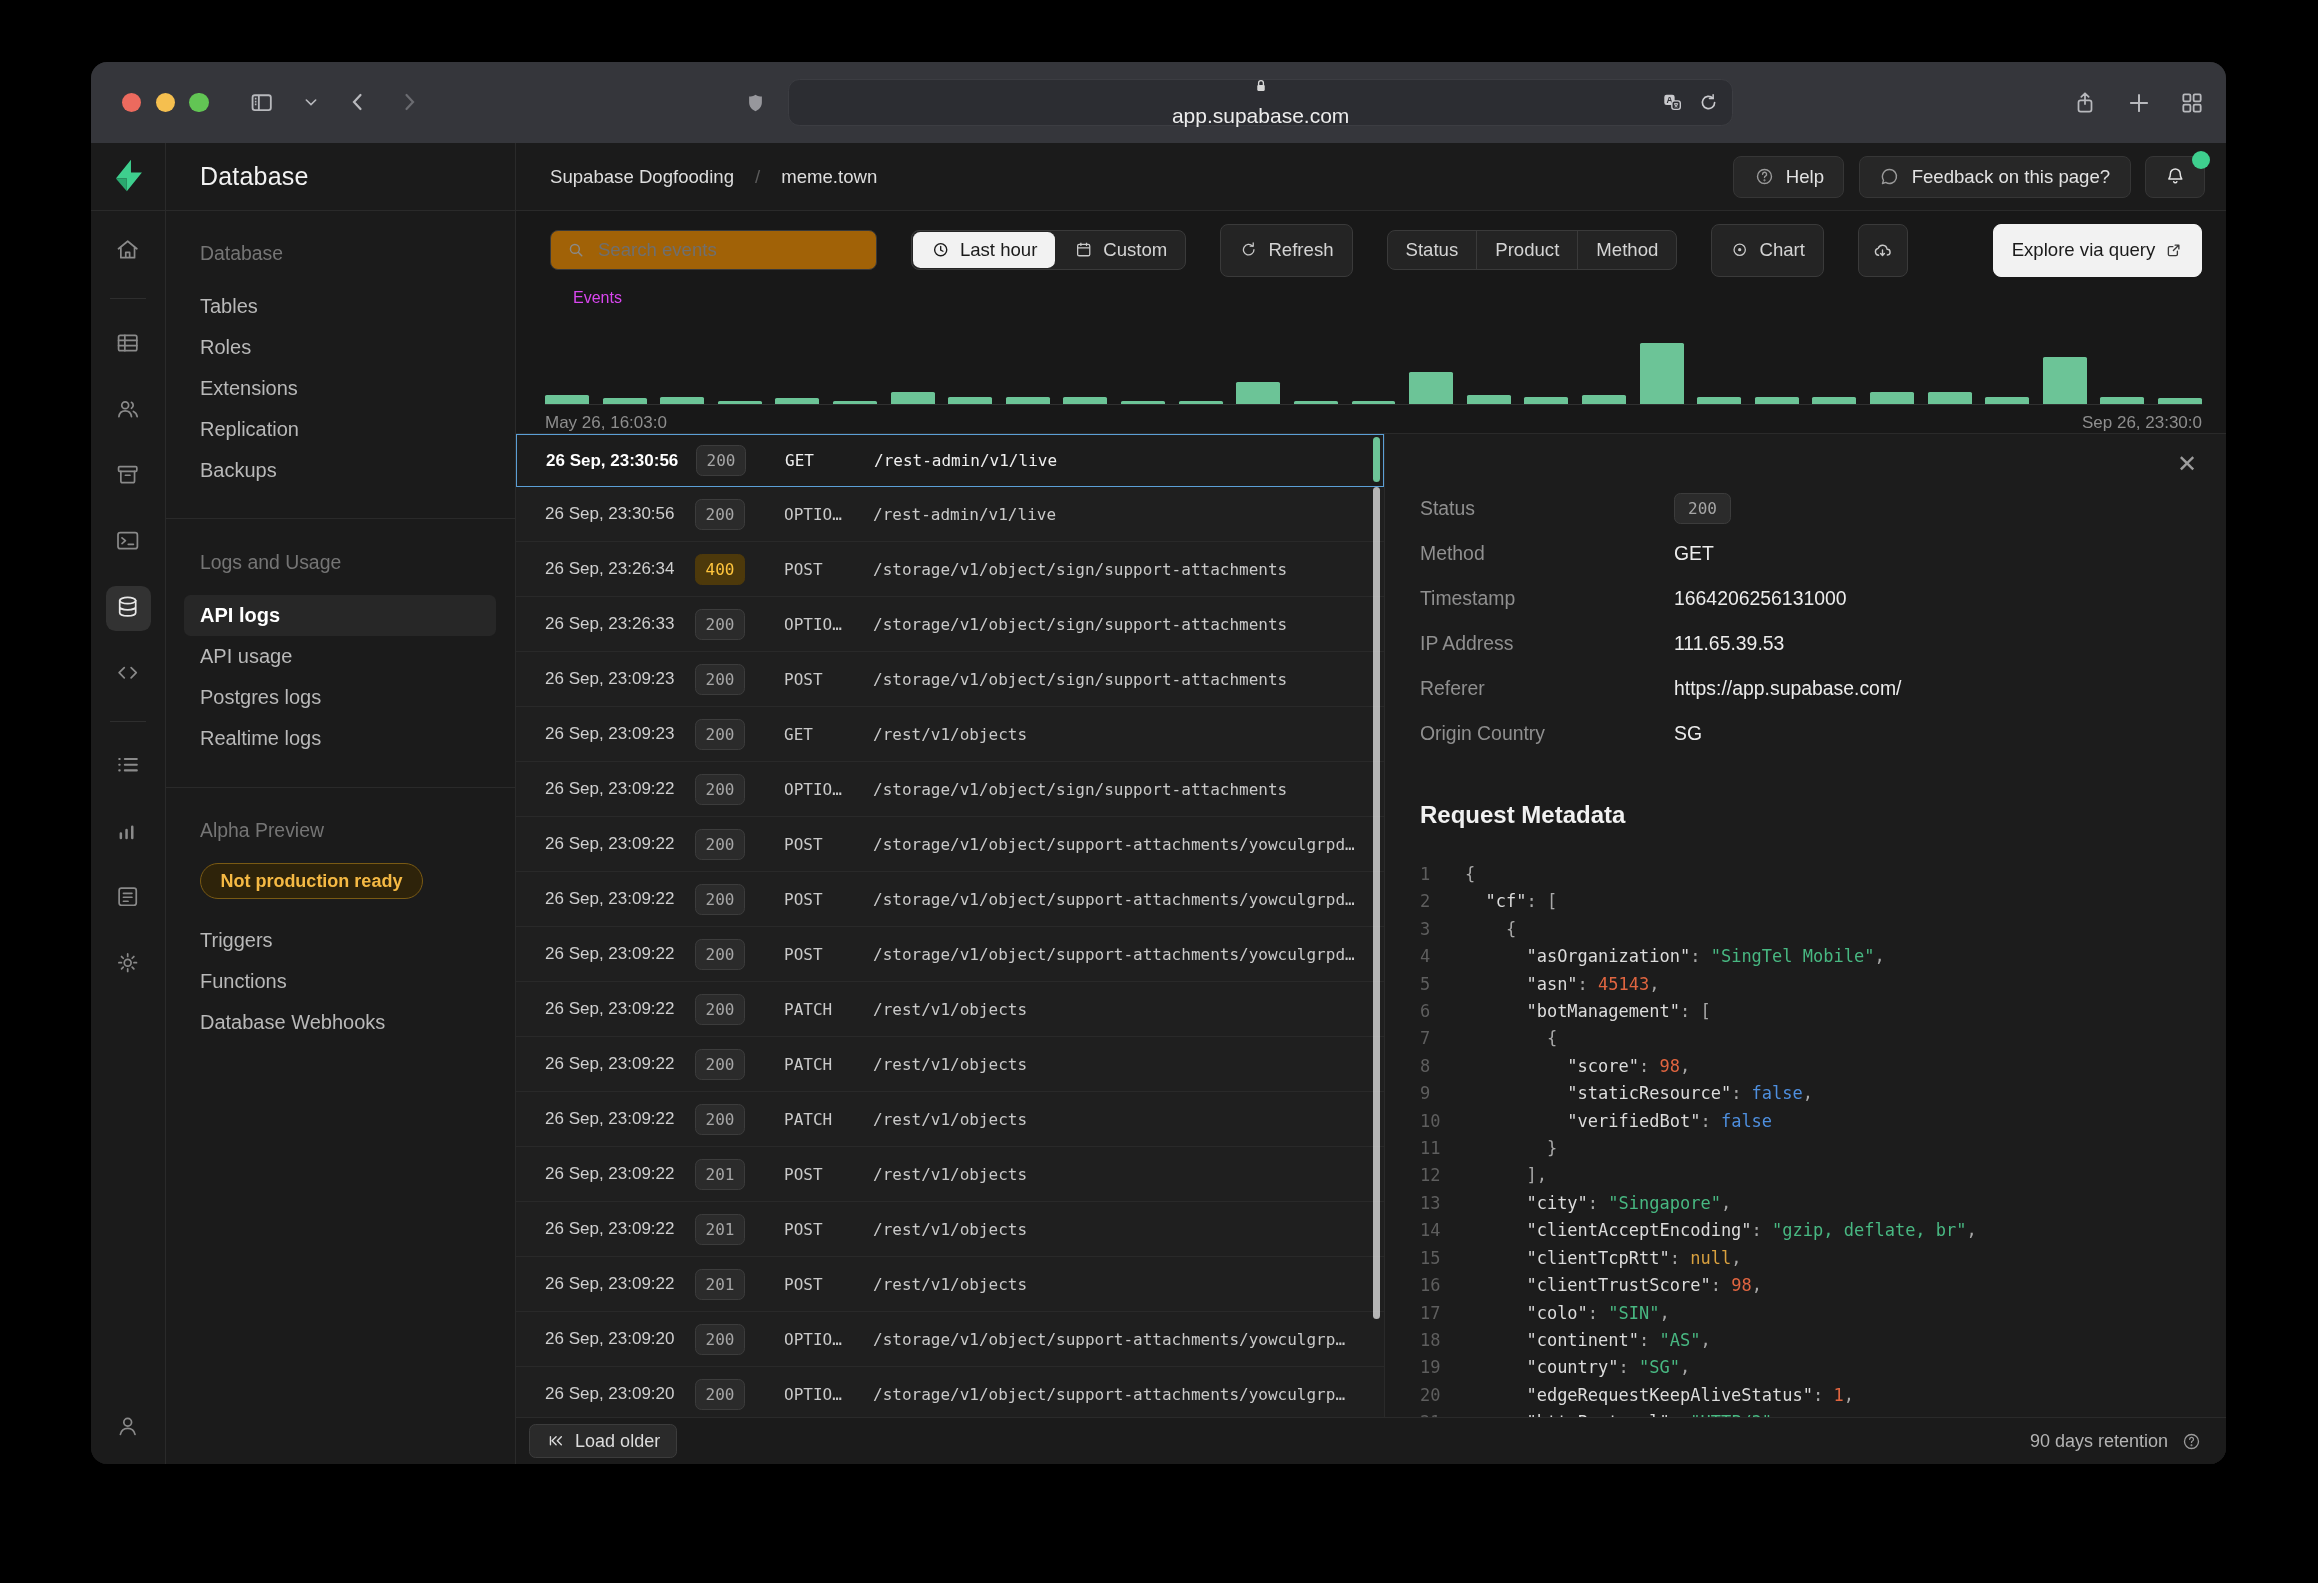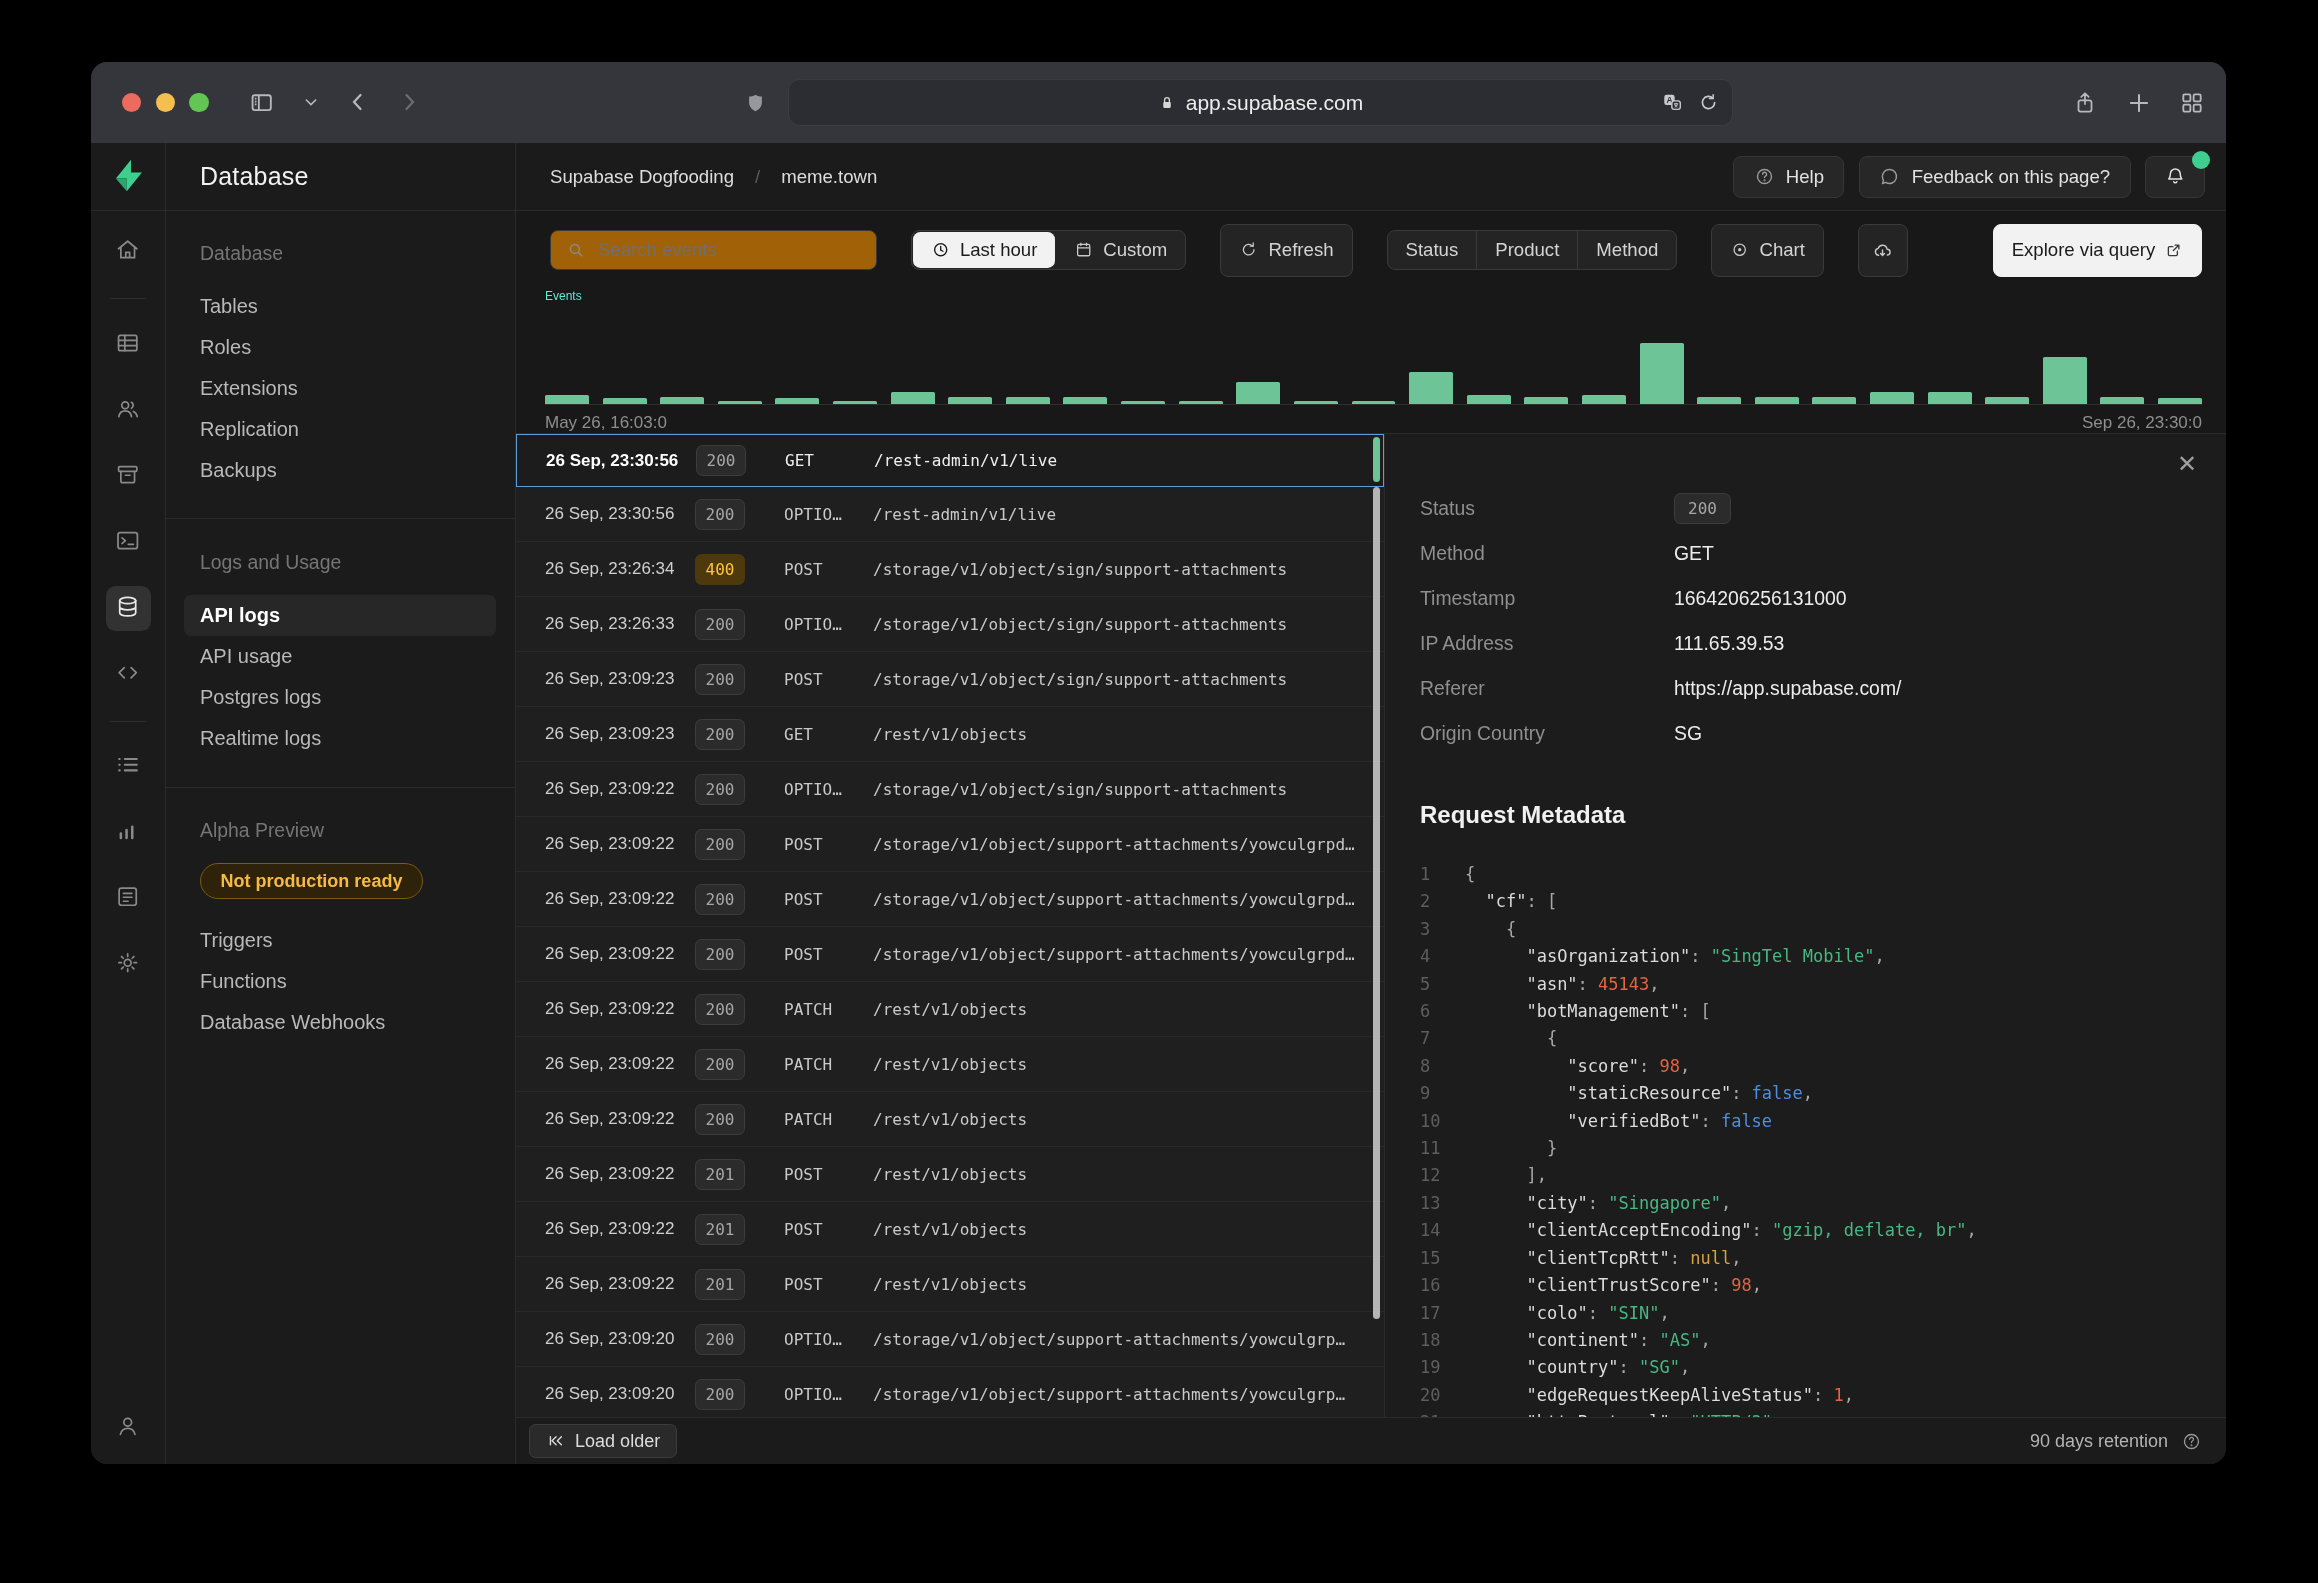--- a/index.html
+++ b/index.html
@@ -18,21 +18,21 @@
   .tl.r{background:#ec6a5e;} .tl.y{background:#f5bf4f;} .tl.g{background:#62c554;}
   .chrome-ic { color:#b8b9bd; display:flex; align-items:center; justify-content:center; }
   .chrome-ic svg { display:block; }
   .chrome-ic.dim { color:#6b6c71; }
   .cgrp { display:flex; align-items:center; gap:27.4px; }
   .chrome-left { margin-left:39px; }
   .chrome-mid { flex:1; display:flex; align-items:center; justify-content:center; gap:22.6px; }
   .urlbar { width:945px; height:47px; background:#2c2d32; border:0.8px solid #3c3d42; border-radius:11.3px;
     display:flex; align-items:center; position:relative; }
   .urlcenter { position:absolute; left:0; right:0; display:flex; align-items:center; justify-content:center; gap:9.7px;
-    color:#ececec; font-size:21px; }
+    color:#ececec; font-size:21px;flex-direction:column; }
   .urlbar .rightics { position:absolute; right:13px; display:flex; gap:14.5px; }
   .chrome-right { margin-left:16px; }
 
   
   .app { flex:1; display:flex; flex-direction:column; min-height:0; background:#1b1b1b; }
   .app-header { height:68px; flex:none; display:flex; align-items:stretch; border-bottom:0.8px solid #2a2a2a; background:#1b1b1b; }
   .logo-cell { width:75px; flex:none; display:flex; align-items:center; justify-content:center; border-right:0.8px solid #2a2a2a; }
   .title-cell { width:350px; flex:none; display:flex; align-items:center; padding-left:34px; border-right:0.8px solid #2a2a2a; }
   .page-title { color:#f2f2f2; font-size:25px; font-weight:500; letter-spacing:0.2px; }
   .crumb-cell { flex:1; display:flex; align-items:center; padding:0 21px 0 34px; }
@@ -77,21 +77,21 @@
   .tbseg + .tbseg { border-left:0.8px solid #3a3a3a; }
   .tbseg.noborder + .tbseg { border-left:none; }
   .tbbtn { height:53px; border:0.8px solid #3a3a3a; border-radius:8px; background:#242424; color:#d4d4d4;
     display:flex; align-items:center; gap:9.7px; padding:0 18px; font-size:18.6px; cursor:pointer; flex:none; }
   .tbbtn.iconic { width:50px; justify-content:center; padding:0; }
   .whitebtn { background:#f2f2f2; border-color:#f2f2f2; color:#1b1b1b; font-weight:500; }
   .tb-spacer { flex:1; }
 
   
   .chartzone { height:144px; flex:none; padding:0 24px 0 29px; display:flex; flex-direction:column; }
-  .chart-title { color:#5eead4; font-size:12px; margin-bottom:6.5px; }
+  .chart-title { color:#d946ef; font-size:16px; margin-bottom:6.5px;margin-left:28px; }
   .bars { flex:1; display:flex; align-items:flex-end; gap:13.7px; border-bottom:0.8px solid #303030; padding-bottom:0; }
   .bar { flex:1; background:#6cc497; border-radius:1.6px 1.6px 0 0; min-height:3.2px; }
   .axislabels { display:flex; justify-content:space-between; color:#8e8e8e; font-size:17px; padding:8px 0 0; }
 
   
   .content { flex:1; display:flex; min-height:0; }
   .logtable { width:869px; flex:none; border-right:0.8px solid #2a2a2a; border-top:0.8px solid #2a2a2a;
     overflow:hidden; position:relative; background:#1d1d1d; }
   .lrow { height:55px; display:flex; align-items:center; border-bottom:0.8px solid #292929; padding:0 19.4px 0 29px;
     gap:0; cursor:pointer; background:#1f1f1f; }

